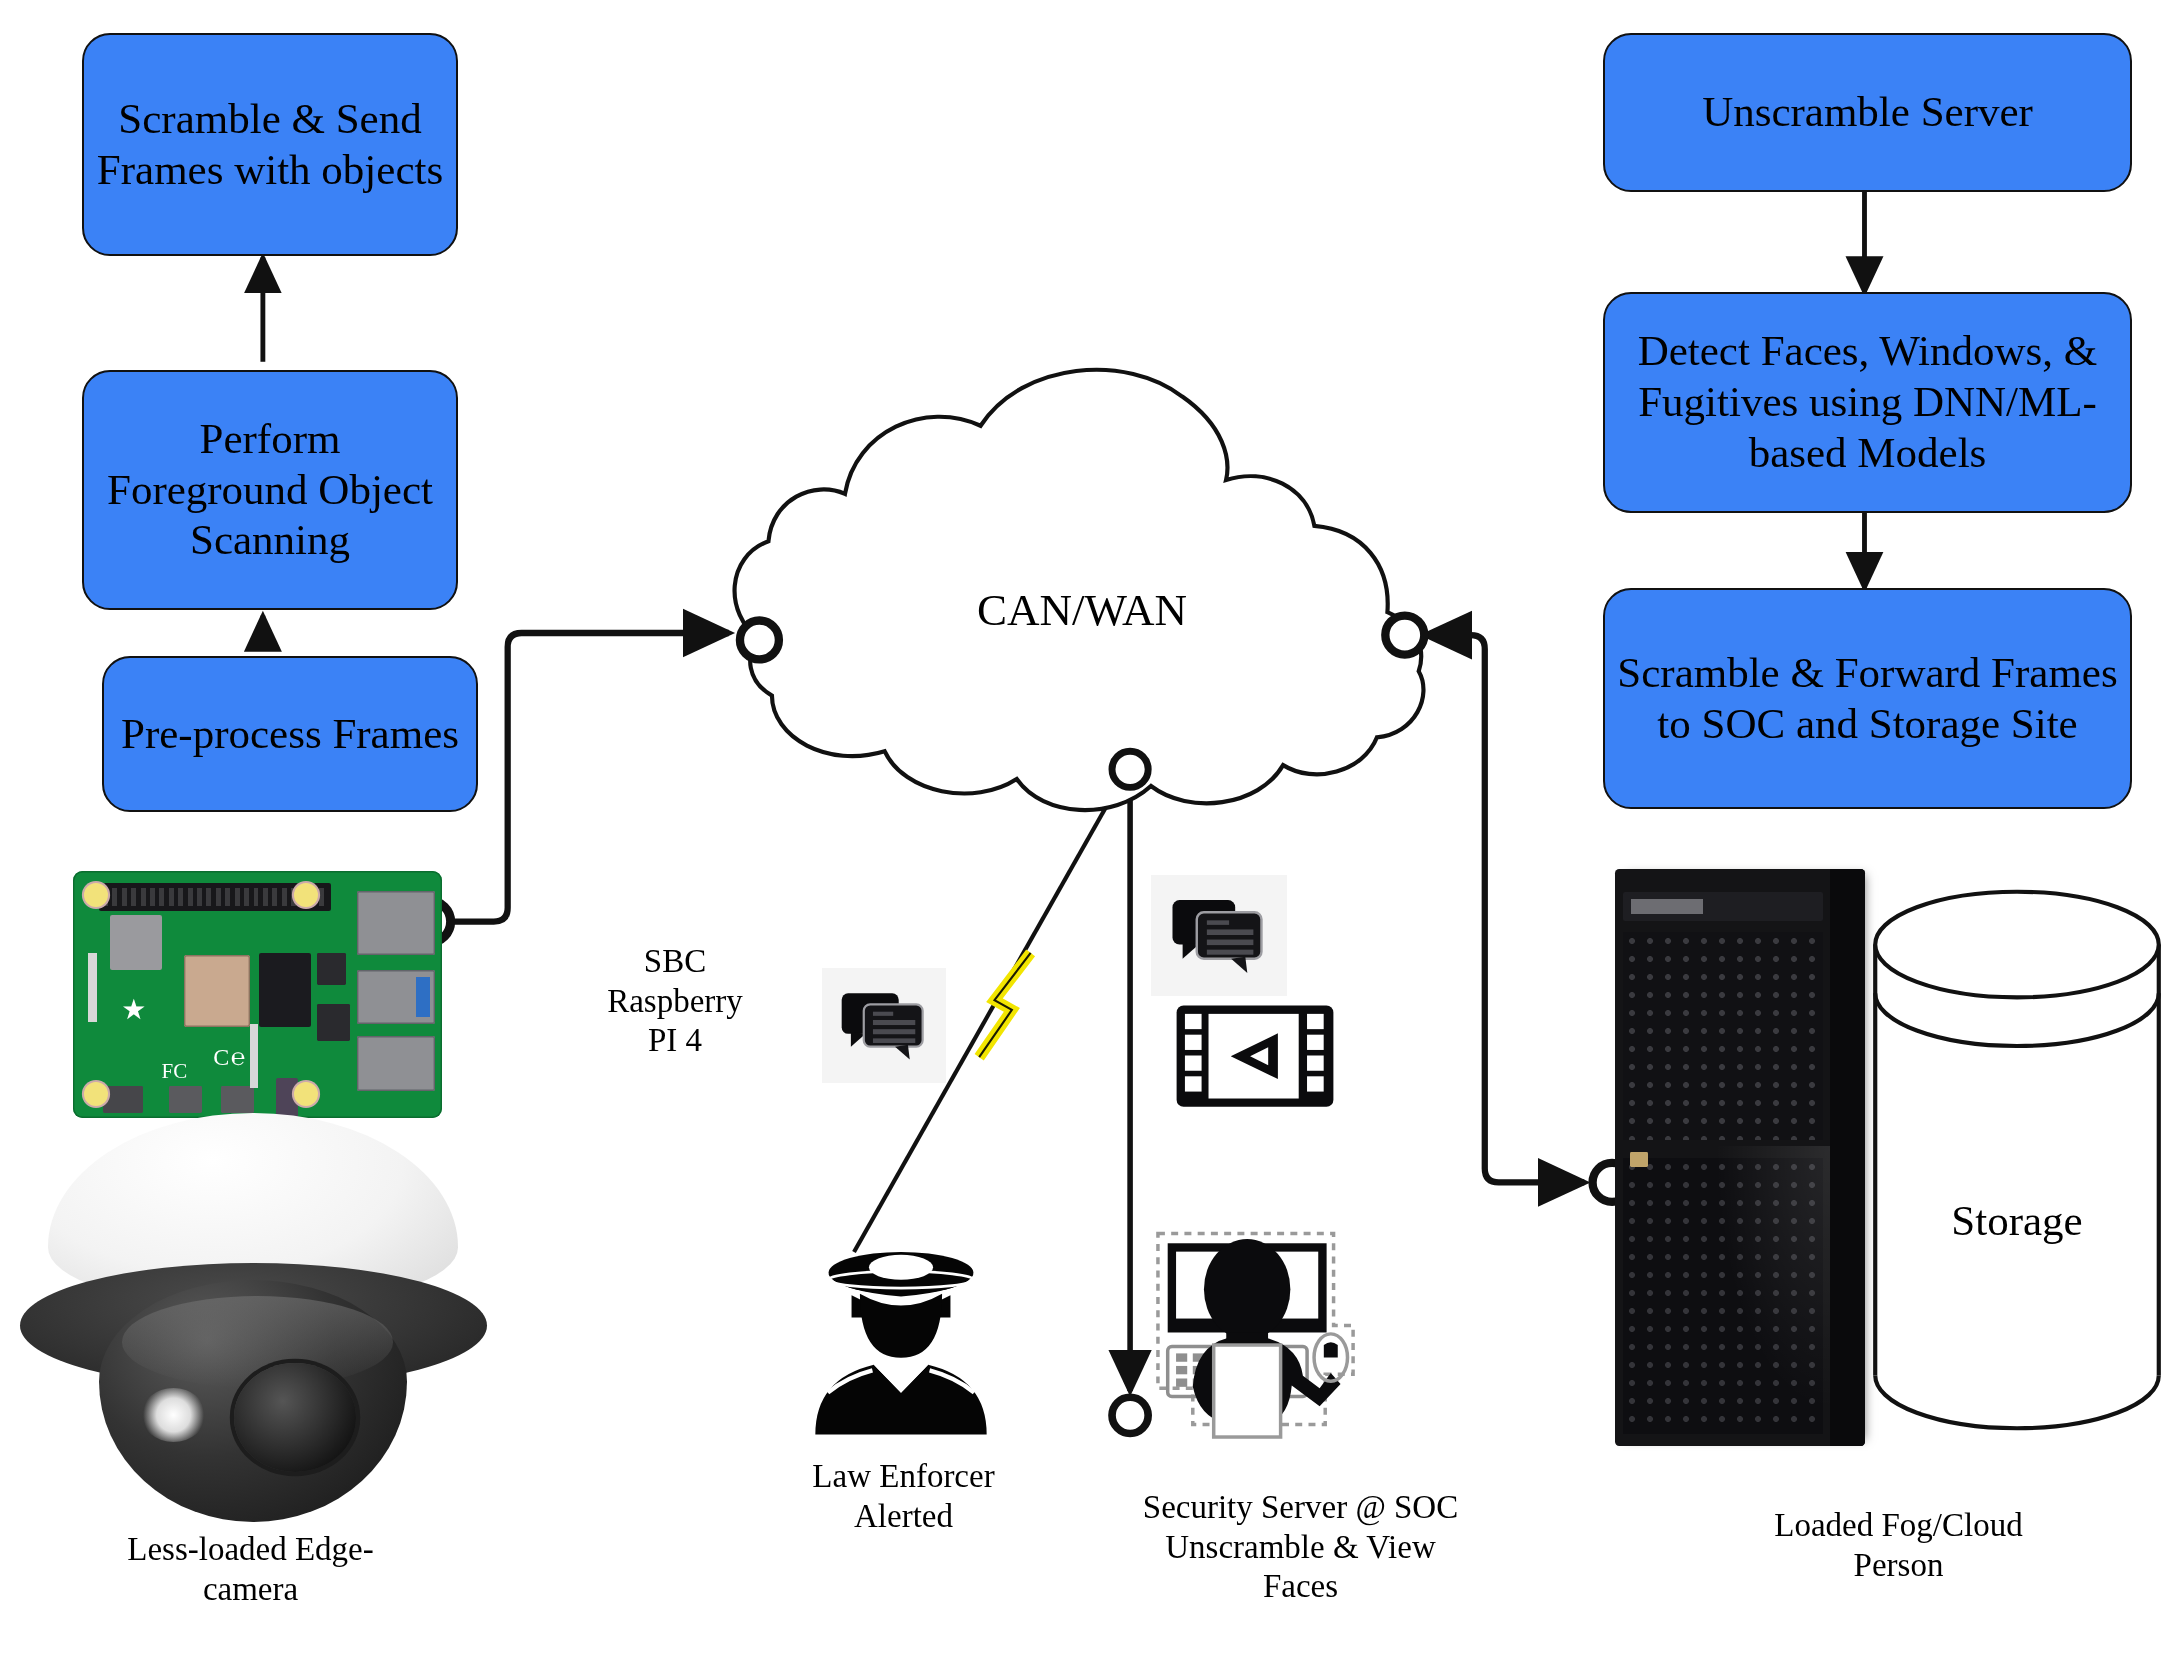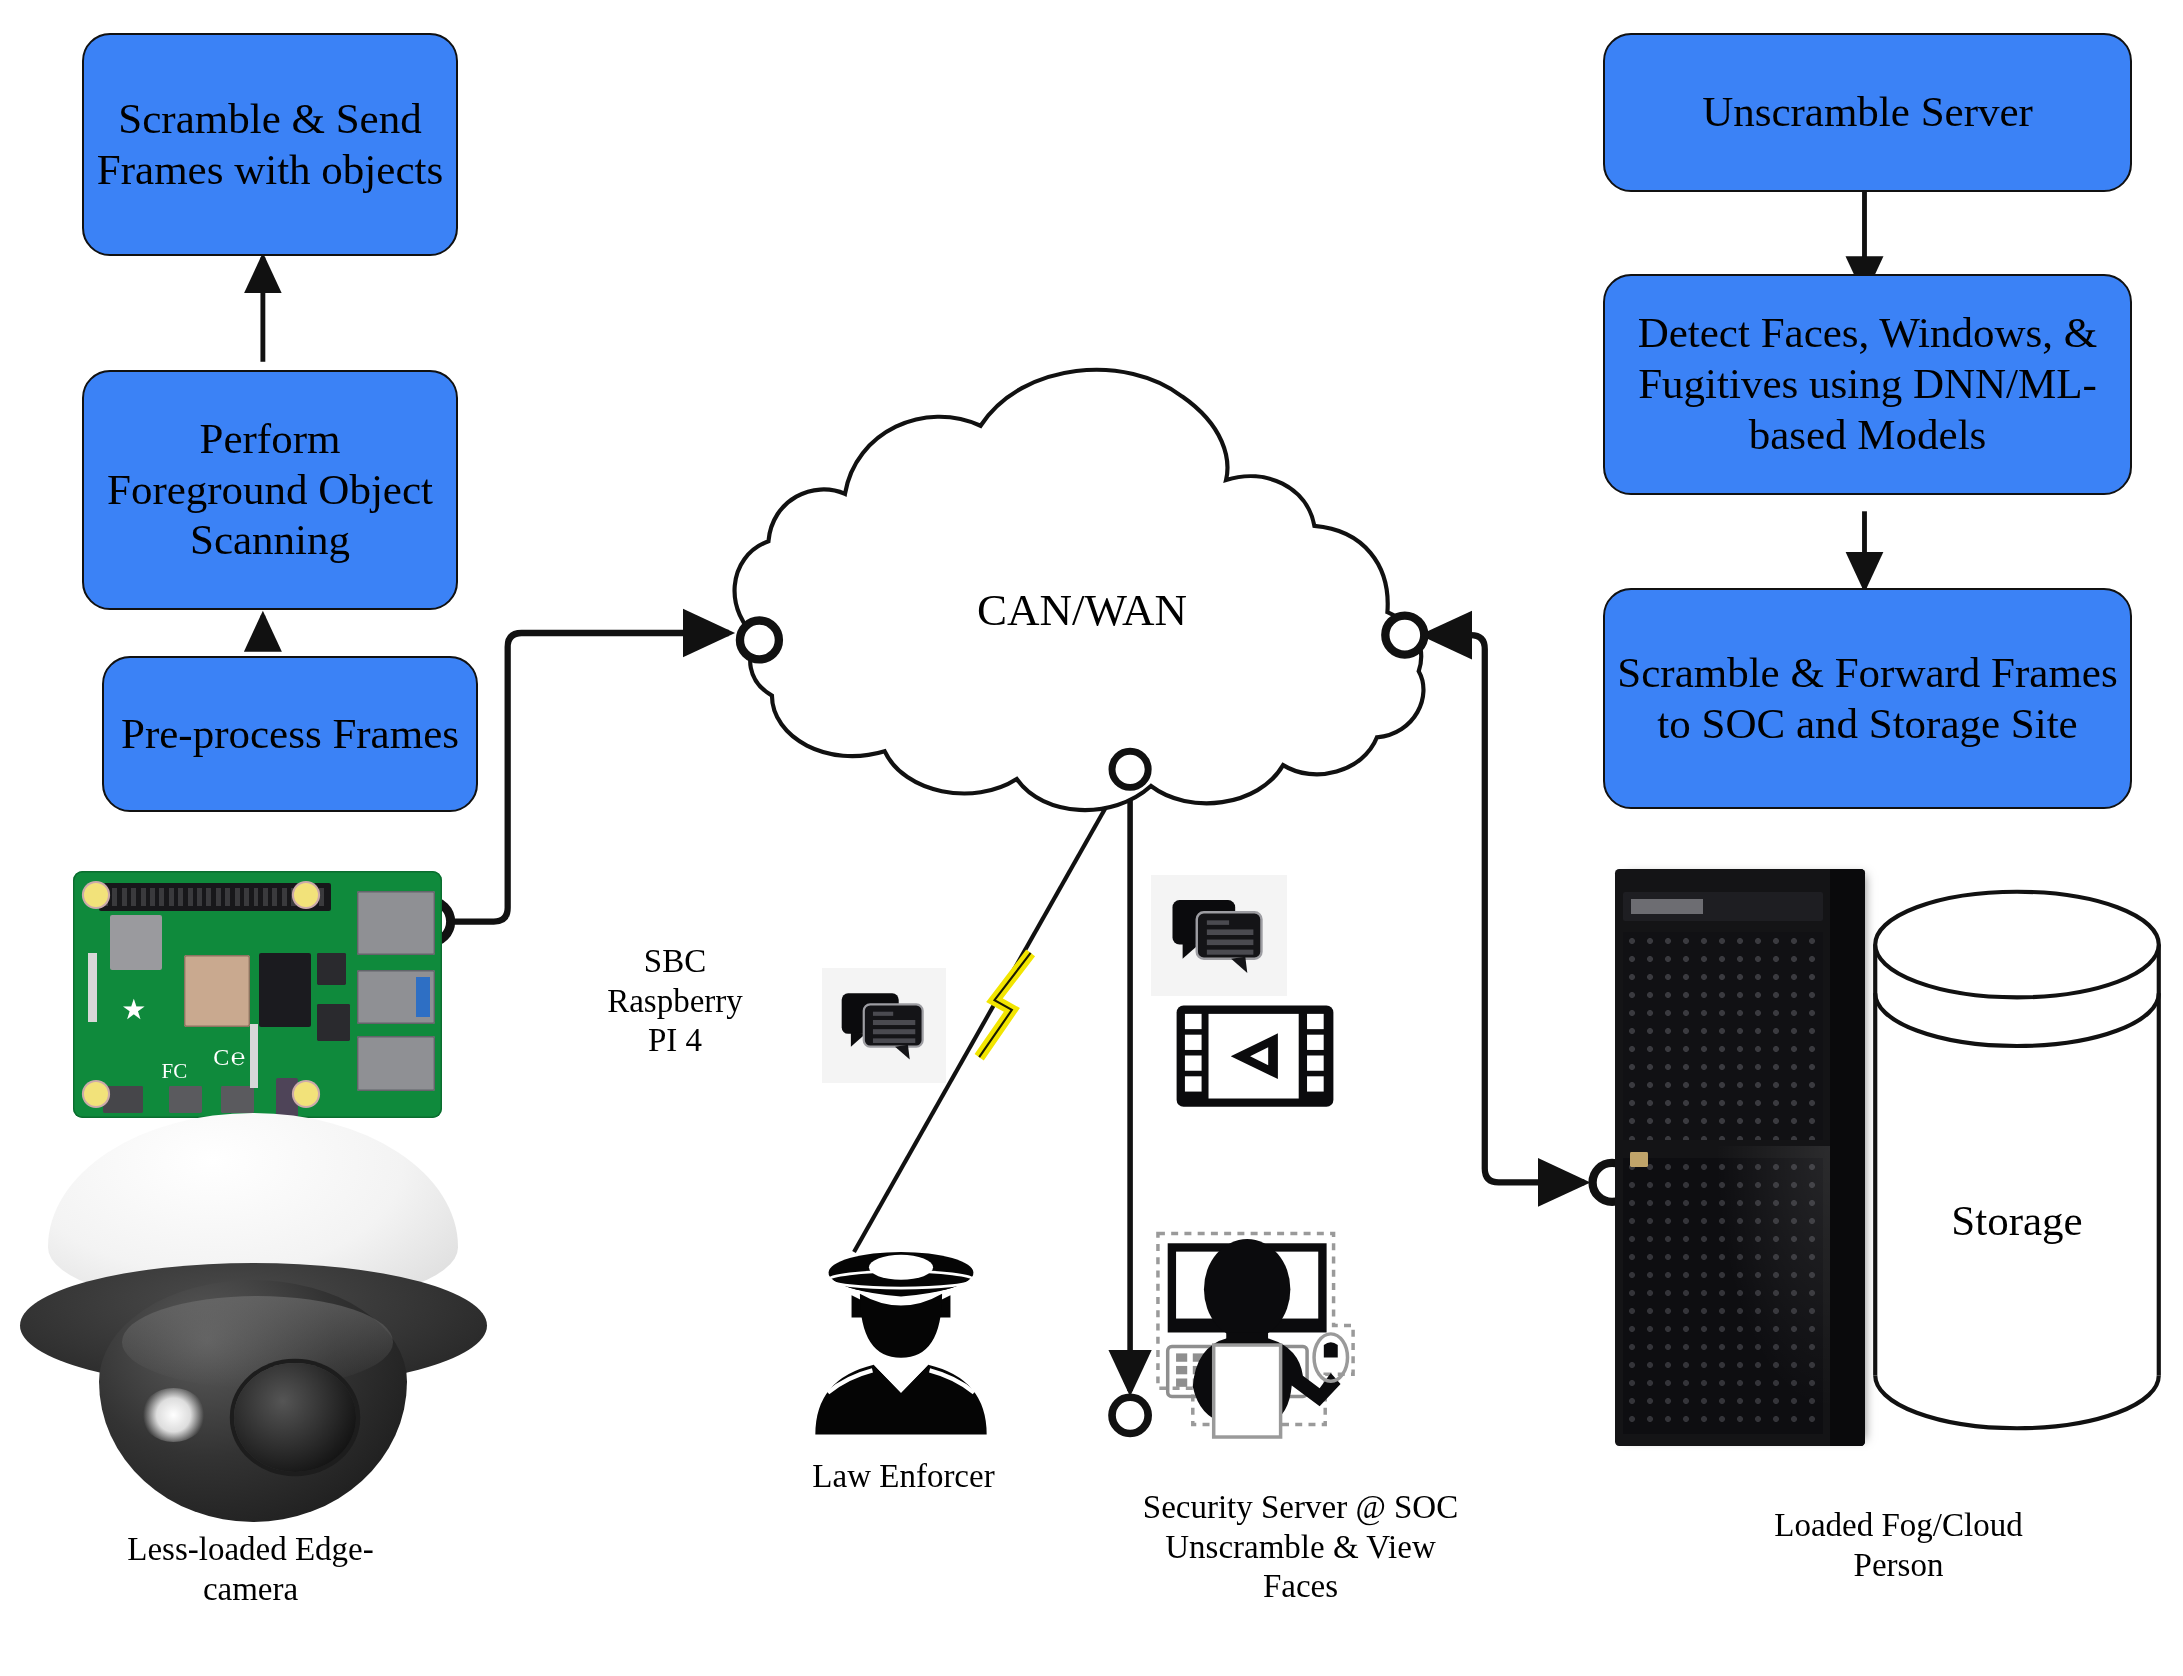--- a/index.html
+++ b/index.html
@@ -160,21 +160,21 @@
   </div>
 
   <div class="pbox" style="left:82px;top:656px;width:376px;height:156px;margin-left:20px;">
     <span>Pre-process Frames</span>
   </div>
 
   <div class="pbox" style="left:1603px;top:33px;width:529px;height:159px;">
     <span>Unscramble Server</span>
   </div>
 
-  <div class="pbox" style="left:1603px;top:274px;width:529px;height:221px;border-radius:28px;">
+  <div class="pbox" style="left:1603px;top:292px;width:529px;height:221px;border-radius:28px;">
     <span>Detect Faces, Windows, &amp; Fugitives  using DNN/ML-based Models</span>
   </div>
 
   <div class="pbox" style="left:1603px;top:588px;width:529px;height:221px;">
     <span>Scramble &amp; Forward Frames  to SOC and Storage Site</span>
   </div>
 
   <div class="cloudlabel" style="left:922px;top:584px;">CAN/WAN</div>
 
   <div class="pi" style="left:73px;top:871px;width:369px;height:247px;">
@@ -329,20 +329,21 @@
     <div>PI 4</div>
   </div>
 
   <div class="cap" style="left:14px;top:1530px;width:473px;">
     <div>Less-loaded Edge-</div>
     <div>camera</div>
   </div>
 
   <div class="cap" style="left:709px;top:1457px;width:389px;">
     <div>Law Enforcer</div>
+    <div>Alerted</div>
   </div>
 
   <div class="cap" style="left:1057px;top:1488px;width:487px;">
     <div>Security Server @ SOC</div>
     <div>Unscramble &amp; View</div>
     <div>Faces</div>
   </div>
 
   <div class="cap" style="left:1662px;top:1506px;width:473px;">
     <div>Loaded Fog/Cloud</div>

